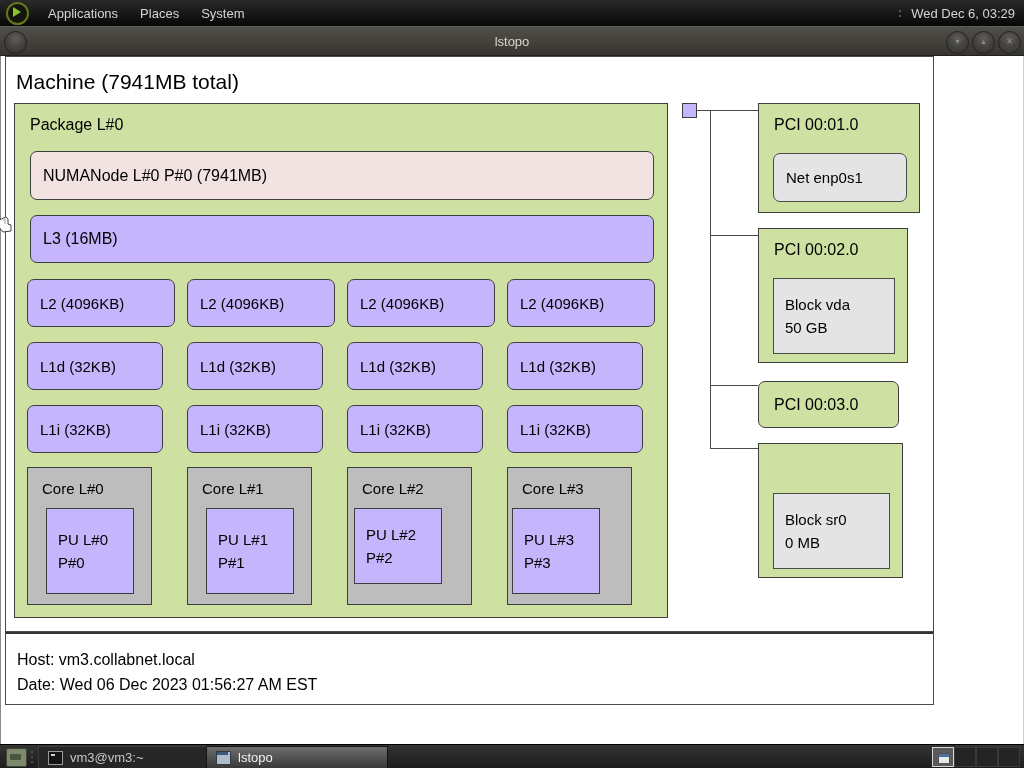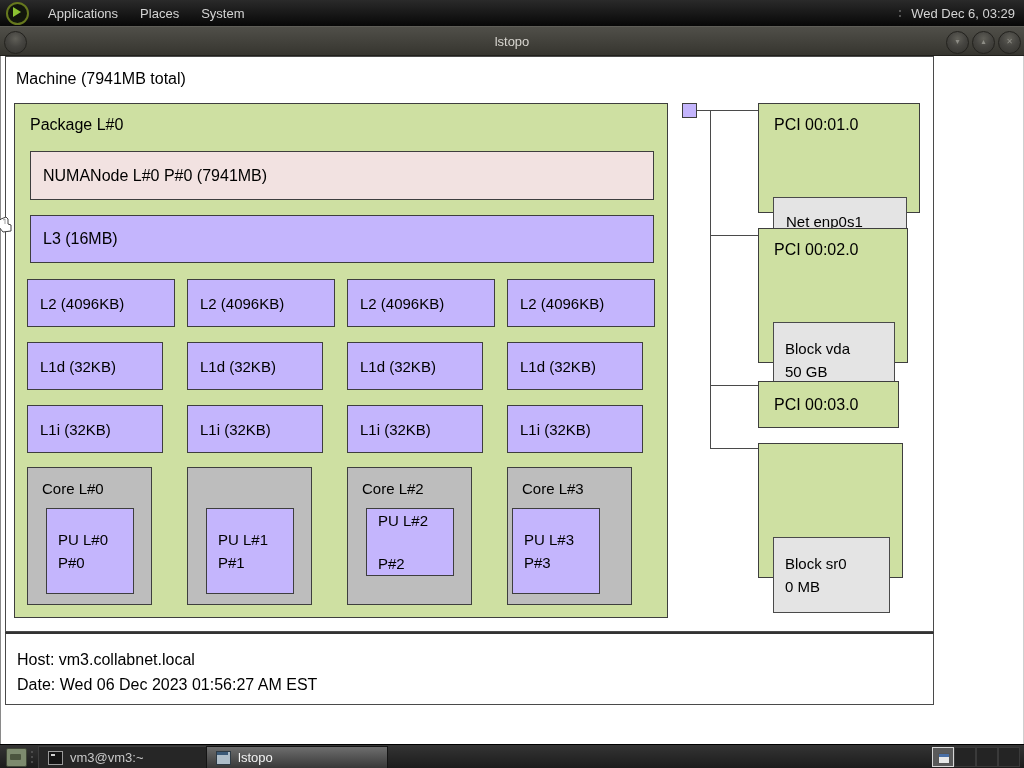--- a/index.html
+++ b/index.html
@@ -61,28 +61,28 @@
     left:0;top:56px;width:1024px;height:688px;background:#ffffff;
     border-left:1px solid #8a8a8a;border-right:1px solid #cfcfcf;
   }
 
   
   .tbox{position:absolute;box-sizing:border-box;border:1px solid #3e3e3e;color:#000;font-size:15px;}
   .green{background:#cee0a2;}
   .pink{background:#f2e2e1;}
   .whitebox{background:#c4b5fd;}
   .graybox{background:#bdbdbd;}
-  .devbox{background:#e4e4e4;border-color:#4a4a4a;margin-top:44px;}
-  .vc{display:flex;align-items:center;padding-left:12px;}
+  .devbox{background:#e4e4e4;border-color:#4a4a4a;}
+  .vc{display:flex;align-items:center;padding-left:12px;border-radius:7px;}
   .tl{padding:12px 0 16px 15px;}
   .two-line{display:flex;flex-direction:column;justify-content:center;padding-left:11px;line-height:23px;}
   .line{position:absolute;background:#4a4a4a;}
 
   #machine-box{left:5px;top:56px;width:929px;height:576px;border:1px solid #4a4a4a;background:transparent;}
-  #machine-label{left:16px;top:70px;font-size:16px;}
+  #machine-label{left:16px;top:70px;font-size:21px;}
   #legend-box{left:5px;top:632px;width:929px;height:73px;border:1px solid #4a4a4a;border-top:2px solid #333;}
   #legend-box .legend-text{position:absolute;left:11px;top:13px;font-size:16px;line-height:25px;}
 
   
   #taskbar{
     left:0;top:744px;width:1024px;height:24px;
     background:linear-gradient(#343434,#1c1c1c);
     border-top:1px solid #000;
     color:#cccccc;font-size:13px;
   }
@@ -206,28 +206,29 @@
   </div>
 
 <div class="tbox graybox" style="left:27px;top:467px;width:125px;height:138px;">
   <div style="padding:12px 0 0 14px;">Core L#0</div>
   <div class="tbox whitebox two-line" style="left:18px;top:40px;width:88px;height:86px;">
     <span>PU L#0</span>
     <span>P#0</span>
   </div>
 </div>
 <div class="tbox graybox" style="left:187px;top:467px;width:125px;height:138px;">
+  <div style="padding:12px 0 0 14px;">Core L#1</div>
   <div class="tbox whitebox two-line" style="left:18px;top:40px;width:88px;height:86px;">
     <span>PU L#1</span>
     <span>P#1</span>
   </div>
 </div>
 <div class="tbox graybox" style="left:347px;top:467px;width:125px;height:138px;">
   <div style="padding:12px 0 0 14px;">Core L#2</div>
-  <div class="tbox whitebox two-line" style="left:18px;top:40px;width:88px;height:68px;justify-content:space-between;">
+  <div class="tbox whitebox two-line" style="left:6px;top:40px;width:88px;height:76px;">
     <span>PU L#2</span>
     <span>P#2</span>
   </div>
 </div>
 <div class="tbox graybox" style="left:507px;top:467px;width:125px;height:138px;">
   <div style="padding:12px 0 0 14px;">Core L#3</div>
   <div class="tbox whitebox two-line" style="left:4px;top:40px;width:88px;height:86px;">
     <span>PU L#3</span>
     <span>P#3</span>
   </div>

